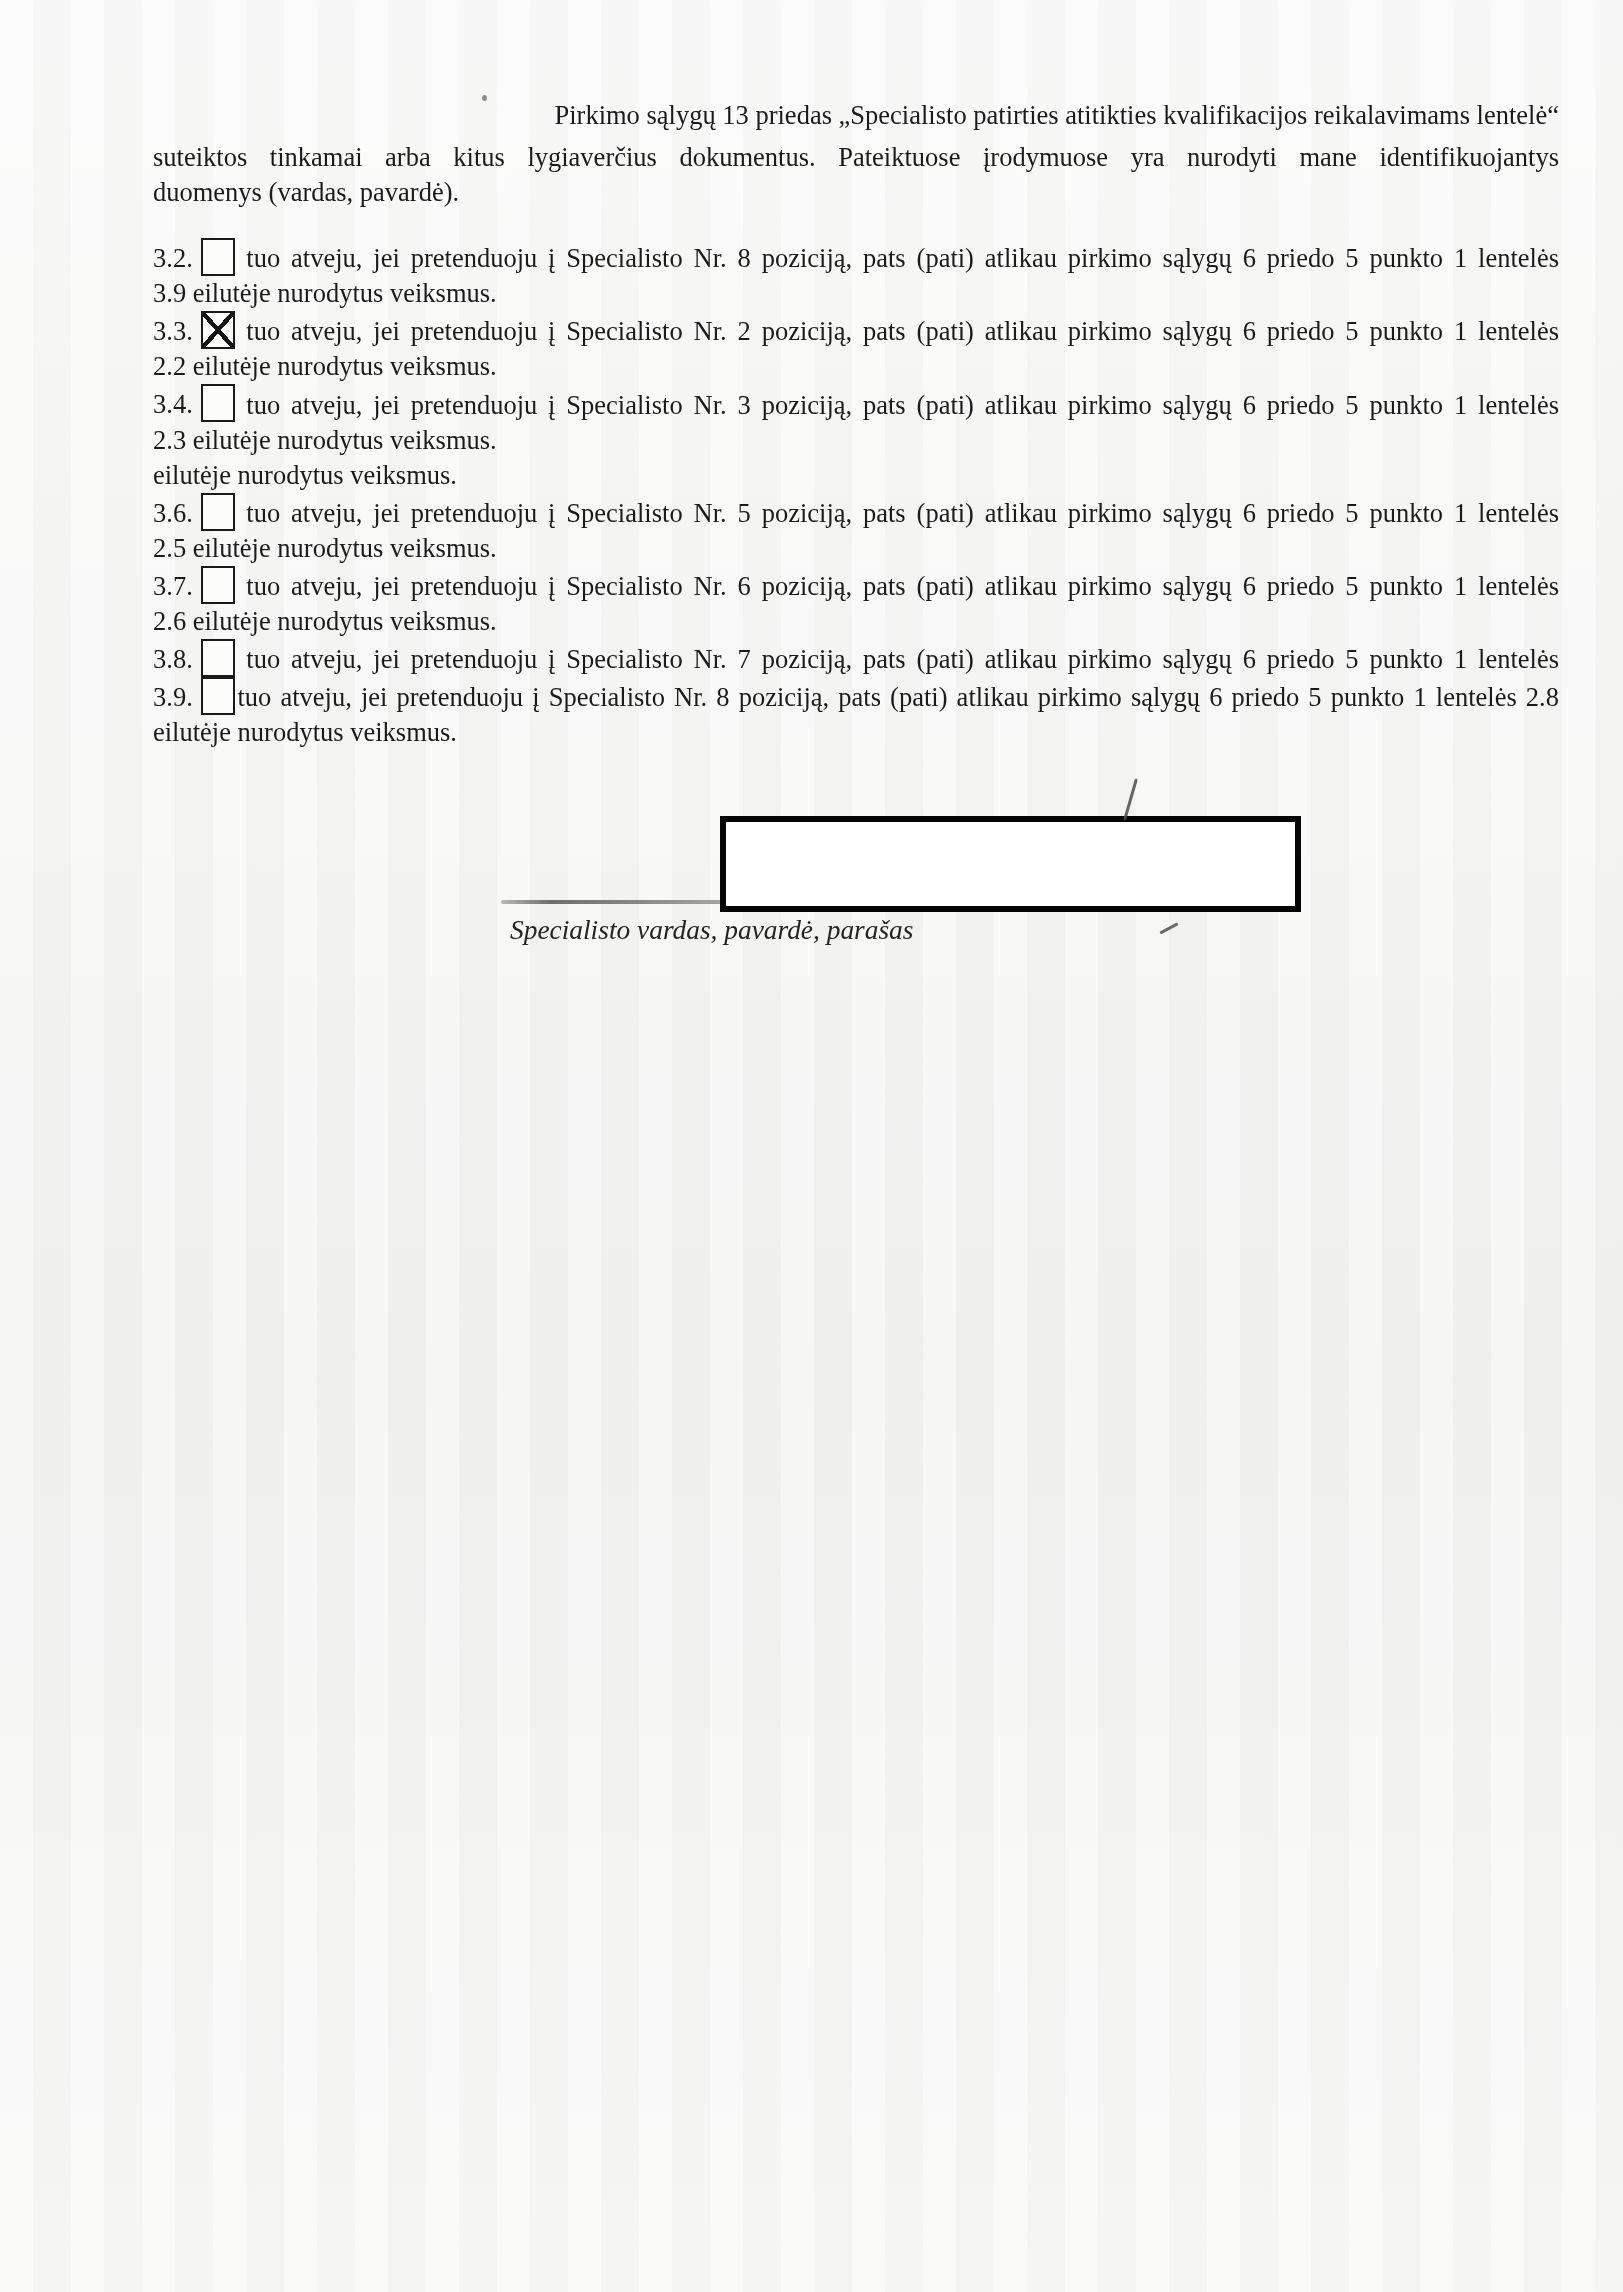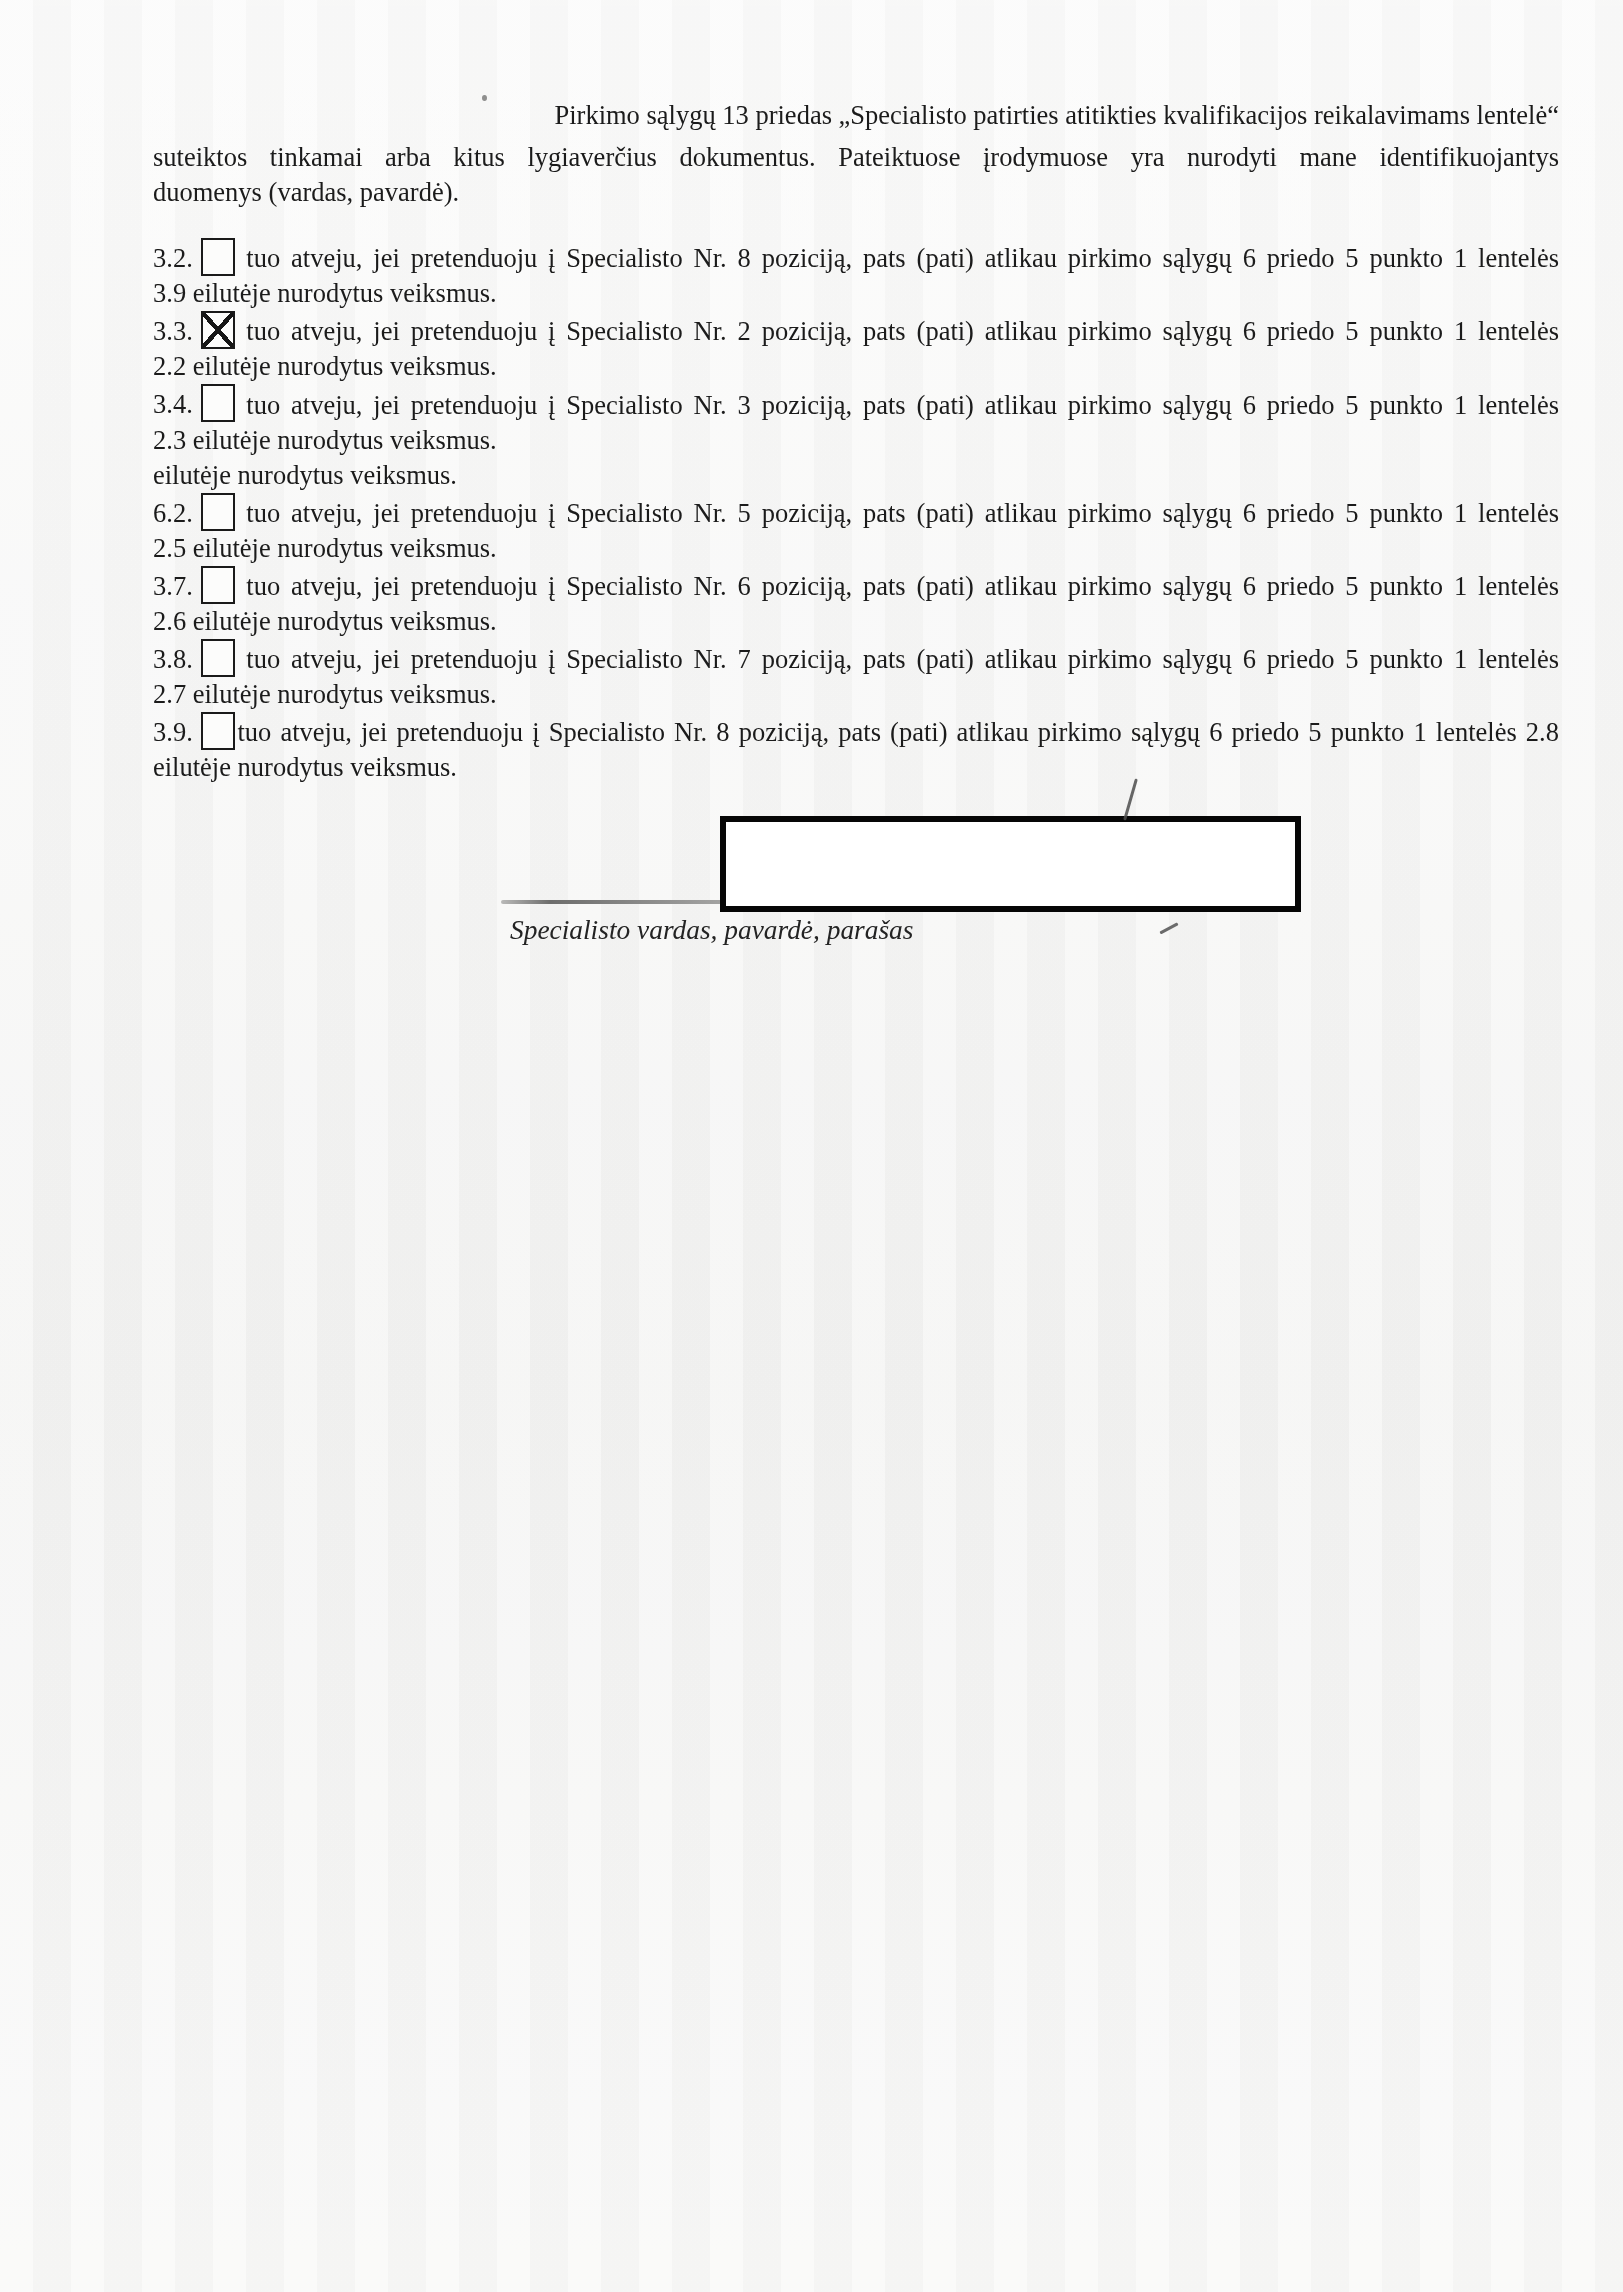--- a/index.html
+++ b/index.html
@@ -110,32 +110,31 @@
   <div class="item">
     <div class="line1"><span class="num">3.4.</span><span class="cb" aria-checked="false"></span><span class="txt"><span>tuo atveju, jei pretenduoju į Specialisto Nr. 3 poziciją, </span><b>pats (pati) atlikau</b><span> pirkimo sąlygų 6 priedo 5 punkto 1 lentelės</span></span></div>
     <div class="line2">2.3 eilutėje nurodytus veiksmus.</div>
   </div>
 
   <div class="item">
     <div class="line2">eilutėje nurodytus veiksmus.</div>
   </div>
 
   <div class="item">
-    <div class="line1"><span class="num">6.2.</span><span class="cb" aria-checked="false"></span><span class="txt"><span>tuo atveju, jei pretenduoju į Specialisto Nr. 5 poziciją, </span><b>pats (pati) atlikau</b><span> pirkimo sąlygų 6 priedo 5 punkto 1 lentelės</span></span></div>
+    <div class="line1"><span class="num">3.6.</span><span class="cb" aria-checked="false"></span><span class="txt"><span>tuo atveju, jei pretenduoju į Specialisto Nr. 5 poziciją, </span><b>pats (pati) atlikau</b><span> pirkimo sąlygų 6 priedo 5 punkto 1 lentelės</span></span></div>
     <div class="line2">2.5 eilutėje nurodytus veiksmus.</div>
   </div>
 
   <div class="item">
     <div class="line1"><span class="num">3.7.</span><span class="cb" aria-checked="false"></span><span class="txt"><span>tuo atveju, jei pretenduoju į Specialisto Nr. 6 poziciją, </span><b>pats (pati) atlikau</b><span> pirkimo sąlygų 6 priedo 5 punkto 1 lentelės</span></span></div>
     <div class="line2">2.6 eilutėje nurodytus veiksmus.</div>
   </div>
 
   <div class="item">
     <div class="line1"><span class="num">3.8.</span><span class="cb" aria-checked="false"></span><span class="txt"><span>tuo atveju, jei pretenduoju į Specialisto Nr. 7 poziciją, </span><b>pats (pati) atlikau</b><span> pirkimo sąlygų 6 priedo 5 punkto 1 lentelės</span></span></div>
-    <div class="line2">2.7 eilutėje nurodytus veiksmus.</div>
   </div>
 
   <div class="item">
     <div class="line1"><span class="num">3.9.</span><span class="cb tight" aria-checked="false"></span><span class="txt"><span>tuo atveju, jei pretenduoju į Specialisto Nr. 8 poziciją, </span><b>pats (pati) atlikau</b><span> pirkimo sąlygų 6 priedo 5 punkto 1 lentelės 2.8</span></span></div>
     <div class="line2">eilutėje nurodytus veiksmus.</div>
   </div>
 </div>
 
   <div class="sig-line"></div>
 

